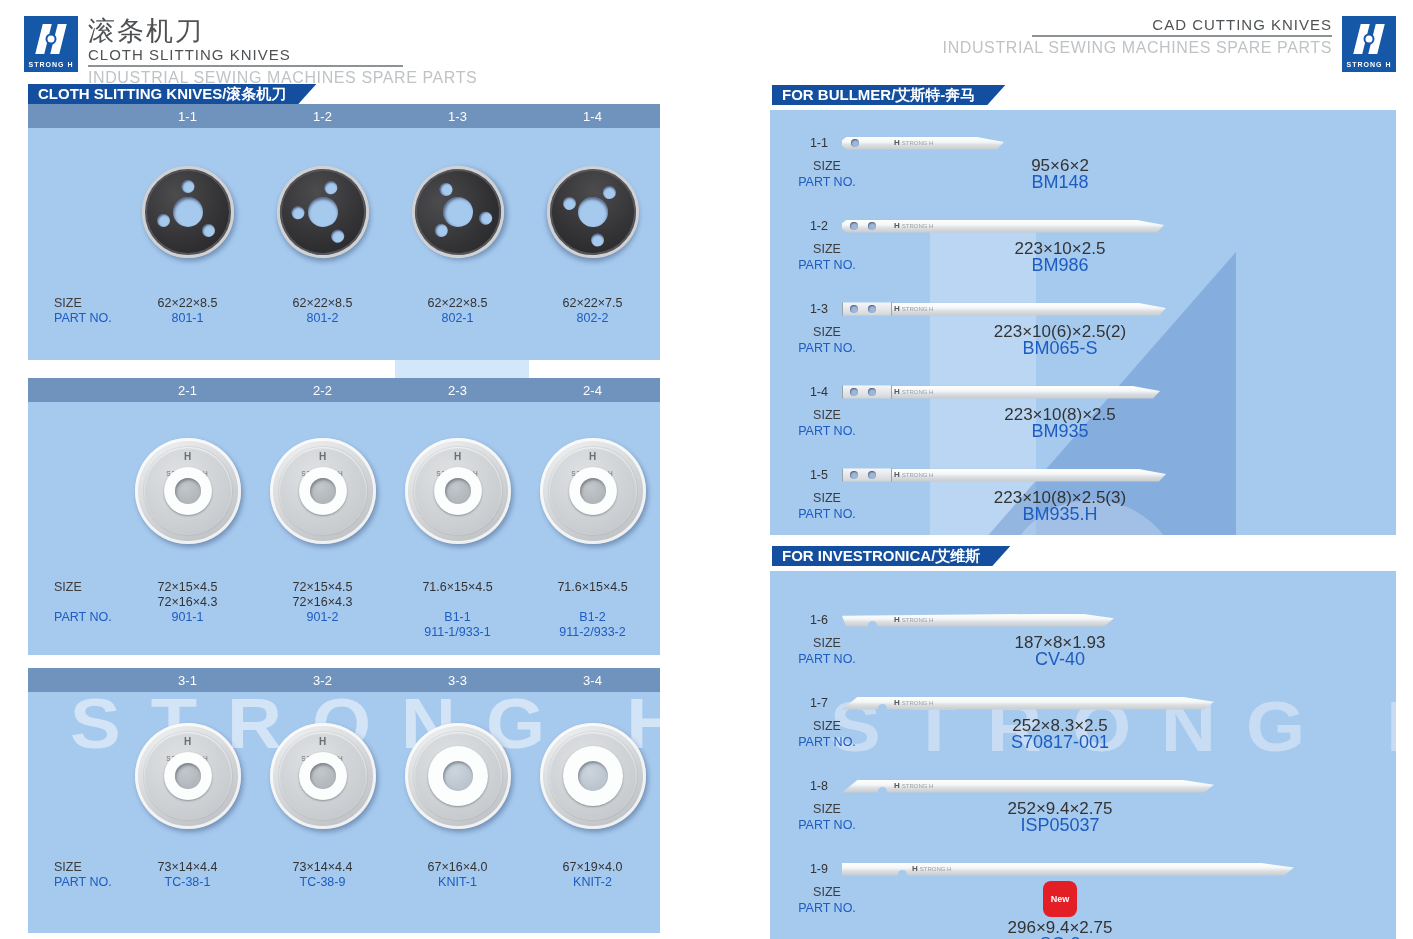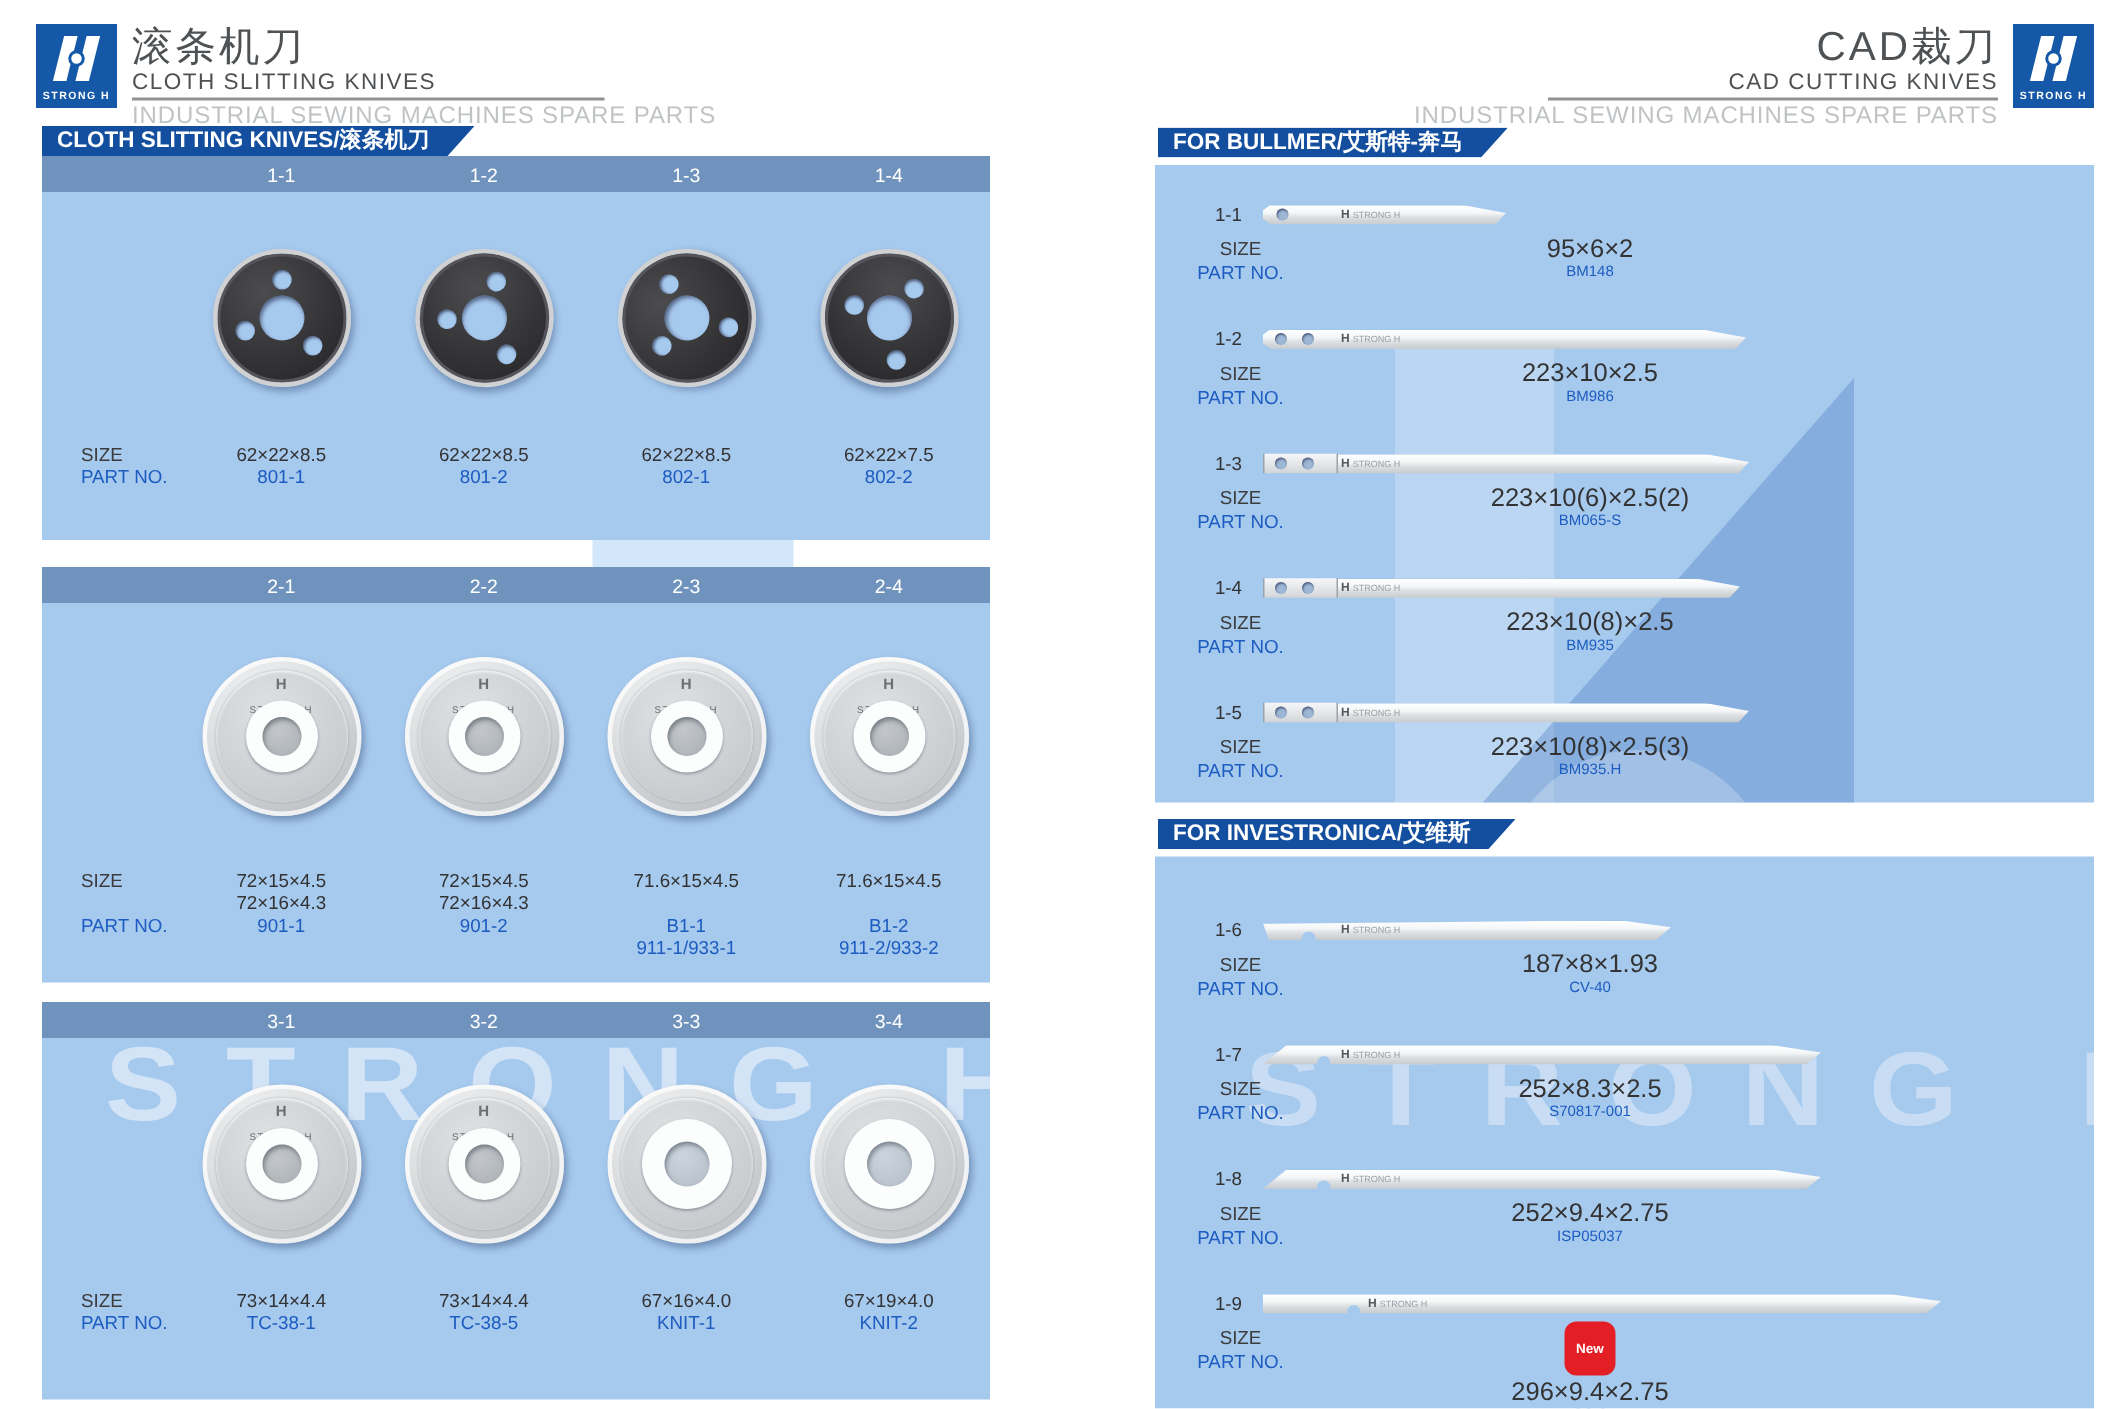--- a/index.html
+++ b/index.html
@@ -100,21 +100,21 @@
   .rpanel-invest { top:571px; height:368px; padding-top:40px; }
   .brow { position:relative; margin-bottom:25px; }
   .bline { display:flex; align-items:center; height:18px; }
   .bid { width:58px; text-align:right; margin-right:14px; font-size:12.5px; color:#333; flex:0 0 auto; }
   .binfo { position:relative; height:36px; margin-top:4px; }
   .blabels { position:absolute; left:14px; top:2px; width:86px; text-align:center; }
   .blabels .szl { display:block; font-size:12.5px; color:#3c3c3c; line-height:16px; }
   .blabels .ptl { display:block; font-size:12.5px; color:#1d5cc0; line-height:16px; }
   .bvals { position:absolute; left:140px; top:2px; width:300px; text-align:center; }
   .bsize { font-size:17px; color:#333; line-height:16px; }
-  .bpart { font-size:10px; color:#1d5cc0; line-height:16px; }
+  .bpart { font-size:18px; color:#1d5cc0; line-height:16px; }
   .badge { display:inline-block; background:#e31e24; color:#fff; font-size:9px; font-weight:bold;
     line-height:12px; padding:12px 8px; border-radius:8px; transform:translateY(-3px); }
 
   
   .blade { position:relative; height:13px; flex:0 0 auto;
     background:linear-gradient(180deg,#ffffff 0%,#f4f6f7 38%,#dde0e3 60%,#c6cacd 100%);
     filter:drop-shadow(0 1.5px 1px rgba(10,30,70,.3)); }
   .b-round1, .b-round2 { clip-path:polygon(5px 0, calc(100% - 30px) 0, 100% 42%, calc(100% - 7px) 100%, 5px 100%, 0 72%, 0 28%); }
   .b-tab { clip-path:polygon(0 0, calc(100% - 30px) 0, 100% 42%, calc(100% - 7px) 100%, 0 100%); }
   .btab { position:absolute; left:0; top:-3px; height:19px; width:50px;
@@ -170,21 +170,20 @@
   <header class="brand brand-right">
     <div class="logo-box">
       <span class="logo-h">
           <i class="b1"></i>
           <i class="b2"></i>
           <u></u>
         </span>
       <span class="logo-text">STRONG H</span>
     </div>
     <div class="brand-text">
-      <div class="t-cn">CAD裁刀</div>
       <div class="t-en">CAD CUTTING KNIVES</div>
       <div class="t-tag">INDUSTRIAL SEWING MACHINES SPARE PARTS</div>
     </div>
   </header>
 
   <div class="sec-banner banner-cloth">CLOTH SLITTING KNIVES/滚条机刀</div>
   <div class="sec-banner banner-bullmer">FOR BULLMER/艾斯特-奔马</div>
   <div class="sec-banner banner-invest">FOR INVESTRONICA/艾维斯</div>
 
   <div class="wm wm-band-l1"></div>
@@ -383,21 +382,21 @@
     <div class="pgrid vrow">
       <span class="row-label">SIZE</span>
       <div class="vcell">73×14×4.4</div>
       <div class="vcell">73×14×4.4</div>
       <div class="vcell">67×16×4.0</div>
       <div class="vcell">67×19×4.0</div>
     </div>
     <div class="pgrid vrow prow-pad">
       <span class="row-label blue">PART NO.</span>
       <div class="vcell blue">TC-38-1</div>
-      <div class="vcell blue">TC-38-5</div>
+      <div class="vcell blue">TC-38-9</div>
       <div class="vcell blue">KNIT-1</div>
       <div class="vcell blue">KNIT-2</div>
     </div>
   </section>
 
   <section class="rpanel rpanel-bullmer">
     <div class="wm wm-band-r"></div>
     <div class="wm wm-tri-r"></div>
     <div class="wm wm-circ-r"></div>
 

